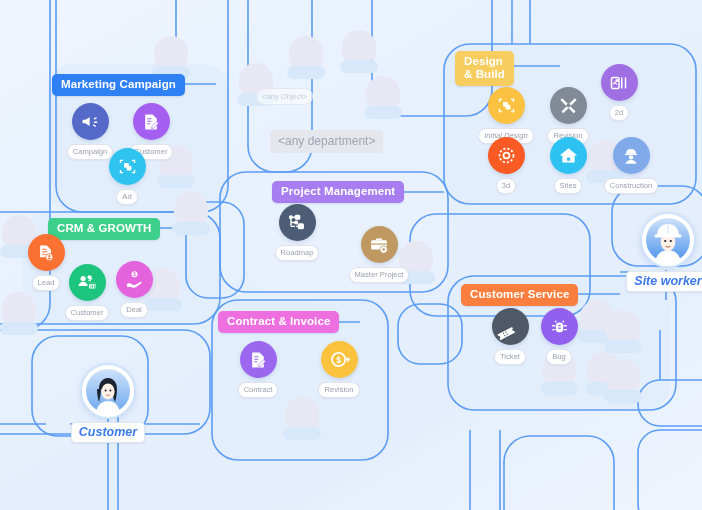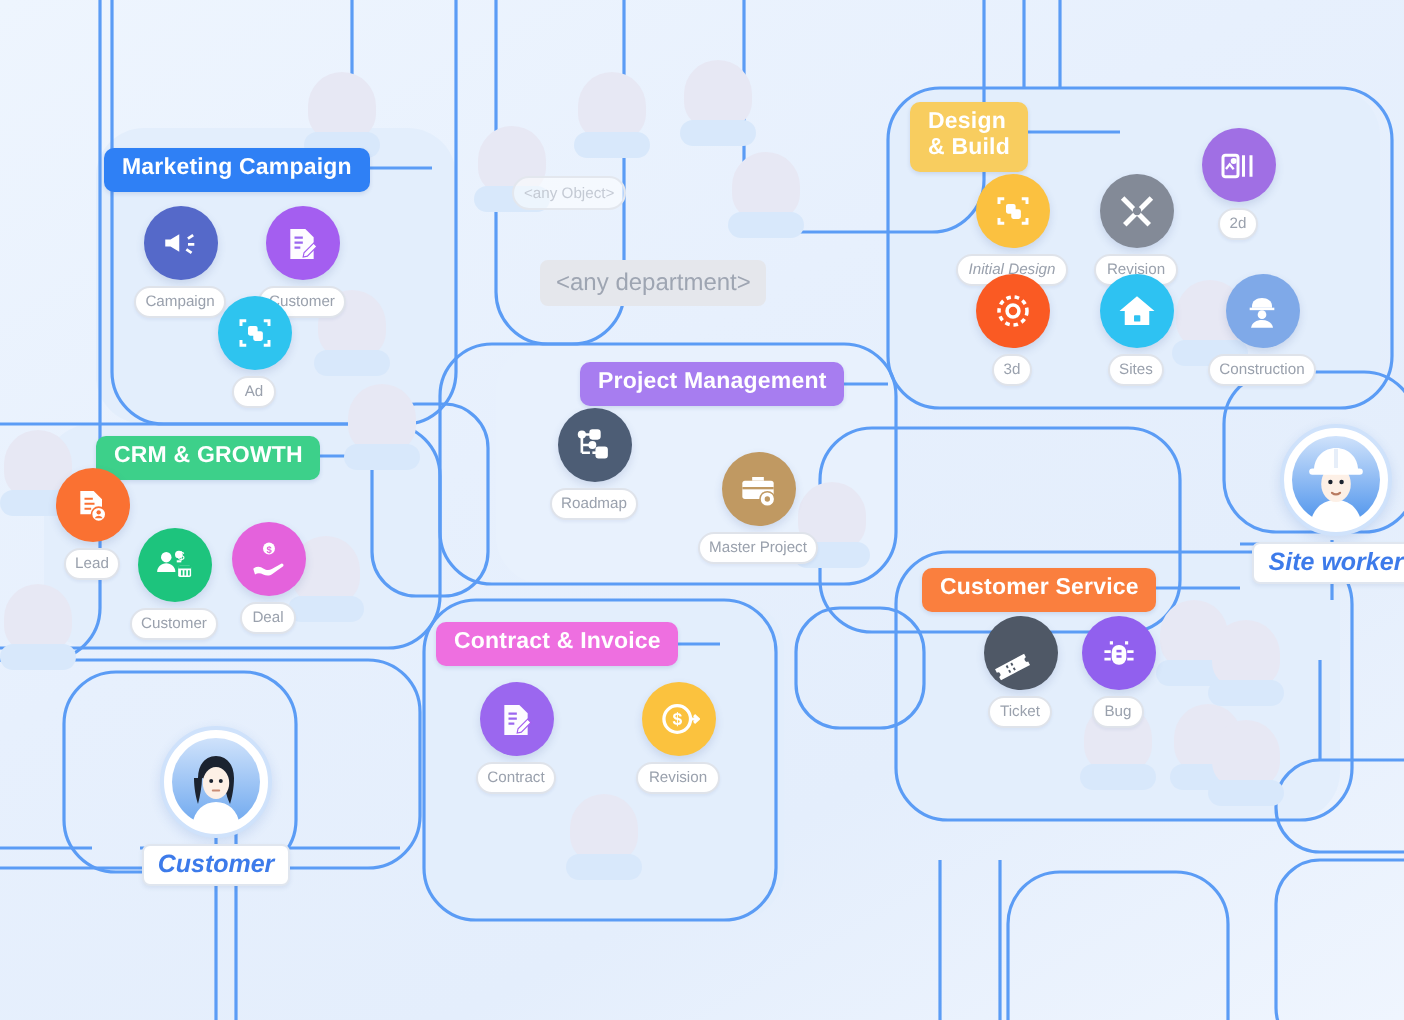--- a/index.html
+++ b/index.html
@@ -253,21 +253,21 @@
     </div>
 
   <div id="placeholders">
       <div class="chip tiny" style="left: 224px; top: 88px;">&lt;any Object&gt;</div>
       <div class="chip" style="left: 230px; top: 130px; margin-left: 40px;">&lt;any department&gt;</div>
     </div>
 
   <div id="badges">
       <div class="badge" style="left: 52px; top: 74px; background: rgb(47, 128, 245);">Marketing Campaign</div>
       <div class="badge" style="left: 48px; top: 218px; background: rgb(61, 208, 138);">CRM &amp; GROWTH</div>
-      <div class="badge" style="left: 272px; top: 181px; background: rgb(167, 125, 240); margin-left: 18px;">Project Management</div>
+      <div class="badge" style="left: 272px; top: 181px; background: rgb(167, 125, 240);">Project Management</div>
       <div class="badge" style="left: 218px; top: 311px; background: rgb(238, 111, 224);">Contract &amp; Invoice</div>
       <div class="badge" style="left: 455px; top: 51px; background: rgb(248, 205, 95);">Design
 &amp; Build</div>
       <div class="badge" style="left: 461px; top: 284px; background: rgb(250, 127, 62);">Customer Service</div>
     </div>
 
   <div id="nodes">
       <div class="node" style="left: 58px; top: 103px;"><div class="disc" style="background: rgb(85, 105, 201);">
           <svg width="21" height="21" viewBox="0 0 24 24" fill="#ffffff">
             <path d="M3 10v4h3l5 3V7L6 10H3zm12.5-1.2 3-2 .9 1.3-3 2zM16 12h3.6v1.6H16zm-.5 3 3 2-.9 1.3-3-2z"></path>

